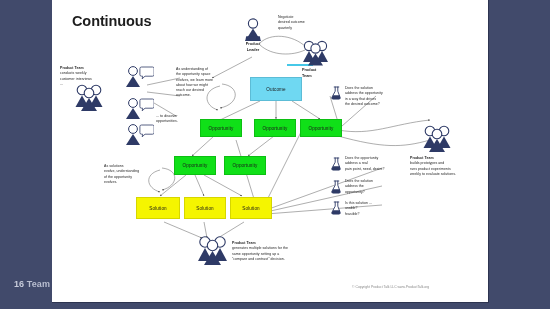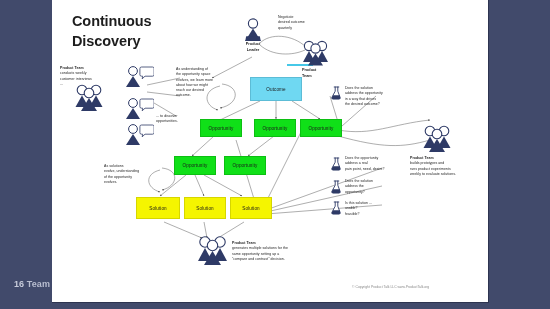--- a/index.html
+++ b/index.html
@@ -86,21 +86,20 @@
 
   <div class="bg-label">
     <span class="num">16</span>
     <span>Team</span>
   </div>
 
   <div class="slide">
 
     <div class="slide-title">
       <div>Continuous</div>
-      <div>Discovery</div>
     </div>
 
     <div class="accent-bar"></div>
 
     <svg class="wires" viewBox="0 0 437 303">
       <defs>
         <marker id="ah" markerWidth="5" markerHeight="5" refX="4" refY="2" orient="auto">
           <path d="M0,0 L4,2 L0,4 z" fill="#555"></path>
         </marker>
         <marker id="ahs" markerWidth="4" markerHeight="4" refX="3.2" refY="1.6" orient="auto">

